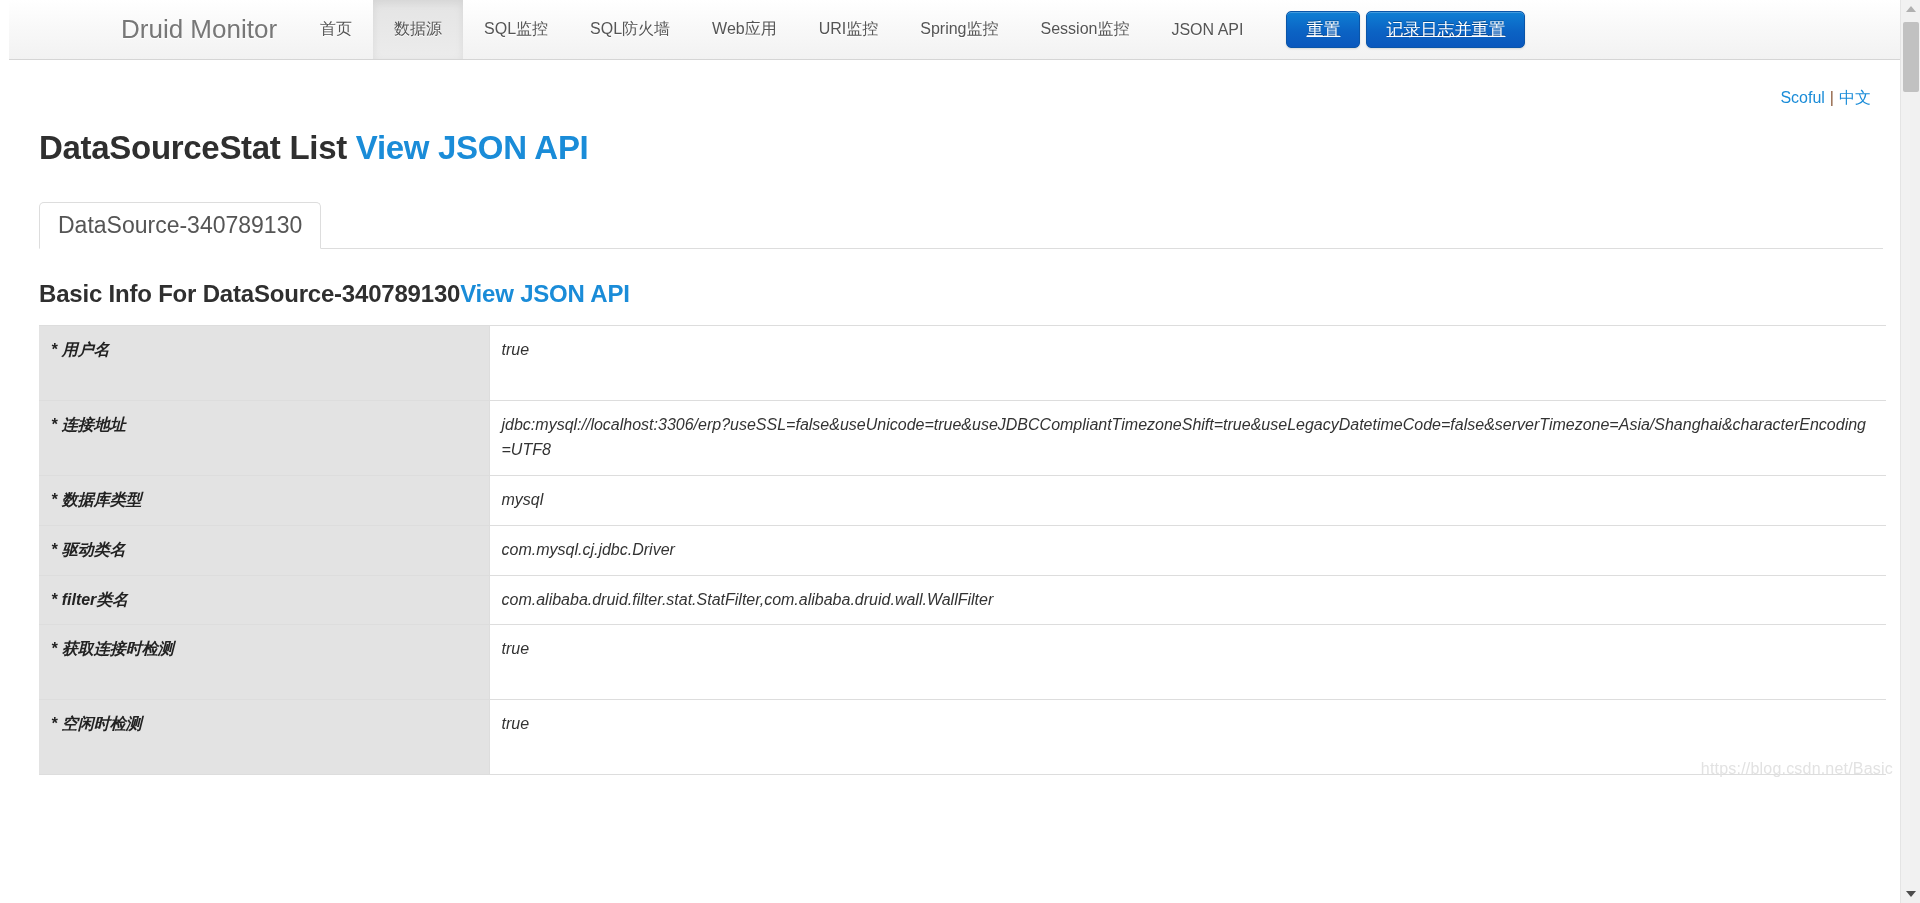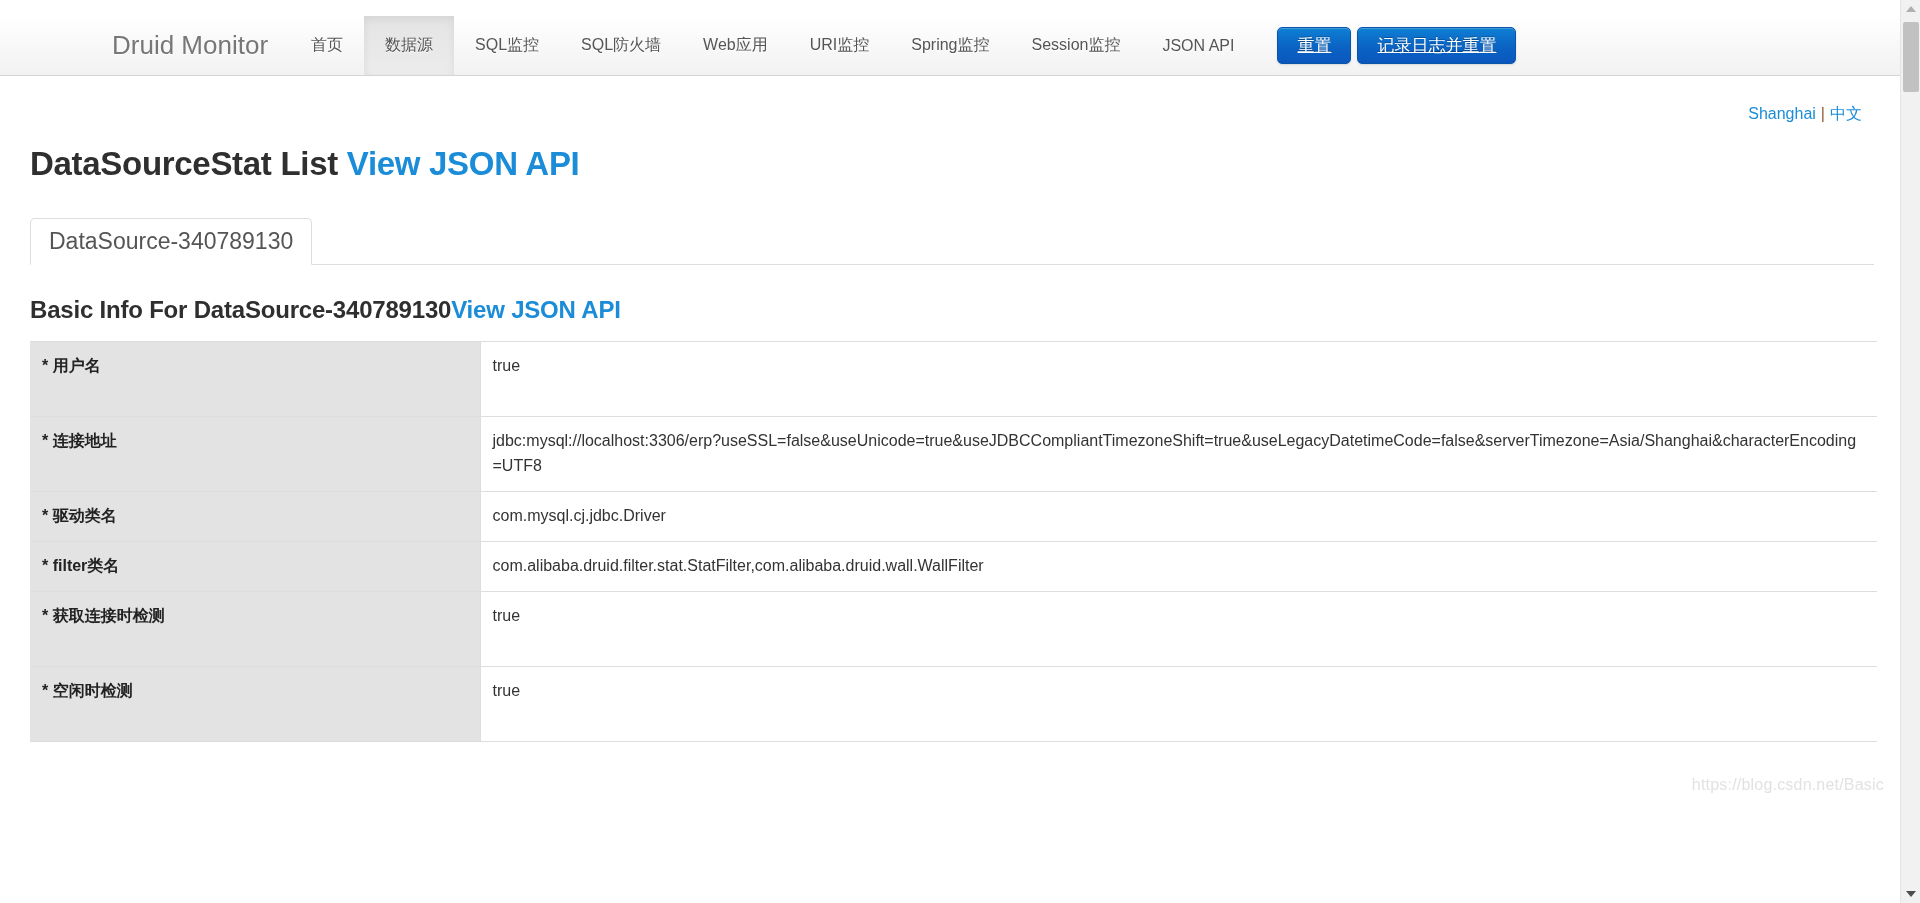--- a/index.html
+++ b/index.html
@@ -13,25 +13,26 @@
     background: #ffffff;
     font-family: "Liberation Sans", sans-serif;
     color: #333333;
     -webkit-font-smoothing: antialiased;
   }
 
   
   .page {
     position: absolute;
     left: 0;
-    top: 16px;
+    top: 0;
     width: 1900px;
     height: 788px;
     overflow: hidden;
     background: #ffffff;
+    padding-left: 9px;
   }
 
   
   .navbar {
     position: relative;
     height: 60px;
     background: linear-gradient(to bottom, #ffffff 0%, #f8f8f8 50%, #f2f2f2 100%);
     border-bottom: 1px solid #d5d5d5;
     box-sizing: border-box;
   }
@@ -193,20 +194,21 @@
     border-top: 1px solid #dddddd;
   }
   .info-table td {
     border-bottom: 1px solid #dddddd;
     vertical-align: top;
     padding: 12px 14px 12px 12px;
     font-size: 16px;
     line-height: 1.55;
     box-sizing: border-box;
     word-break: break-all;
+    font-style: italic;
   }
   .info-table td.k {
     width: 450px;
     background: #e3e3e3;
     font-weight: bold;
     color: #222222;
     border-right: 1px solid #dddddd;
     word-break: normal;
   }
   .info-table td.v {
@@ -310,21 +312,21 @@
       <div class="nav-buttons">
         <button class="btn-primary">重置</button>
         <button class="btn-primary">记录日志并重置</button>
       </div>
     </div>
   </div>
 
   <div class="content">
 
     <div class="lang-bar">
-      <a href="#">Shanghai</a><span class="lang-sep">|</span><a href="#">中文</a>
+      <a href="#">Scoful</a><span class="lang-sep">|</span><a href="#">中文</a>
     </div>
 
     <h1 class="page-title">
       <span>DataSourceStat List</span>
       <a href="#" class="json-link">View JSON API</a>
     </h1>
 
     <div class="tabs">
       <div class="tab">DataSource-340789130</div>
     </div>
@@ -335,20 +337,24 @@
       <tbody>
         <tr class="tall">
           <td class="k">* 用户名</td>
           <td class="v">true</td>
         </tr>
         <tr class="tall">
           <td class="k">* 连接地址</td>
           <td class="v">jdbc:mysql://localhost:3306/erp?useSSL=false&amp;useUnicode=true&amp;useJDBCCompliantTimezoneShift=true&amp;useLegacyDatetimeCode=false&amp;serverTimezone=Asia/Shanghai&amp;characterEncoding=UTF8</td>
         </tr>
         <tr class="short">
+          <td class="k">* 数据库类型</td>
+          <td class="v">mysql</td>
+        </tr>
+        <tr class="short">
           <td class="k">* 驱动类名</td>
           <td class="v">com.mysql.cj.jdbc.Driver</td>
         </tr>
         <tr class="short">
           <td class="k">* filter类名</td>
           <td class="v">com.alibaba.druid.filter.stat.StatFilter,com.alibaba.druid.wall.WallFilter</td>
         </tr>
         <tr class="tall">
           <td class="k">* 获取连接时检测</td>
           <td class="v">true</td>

